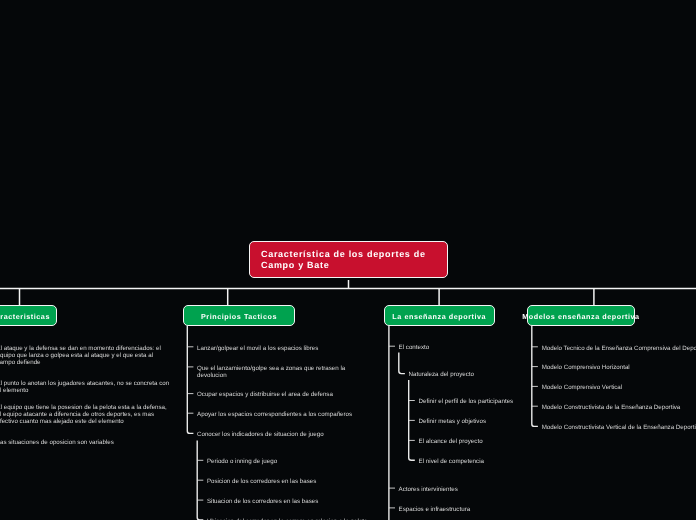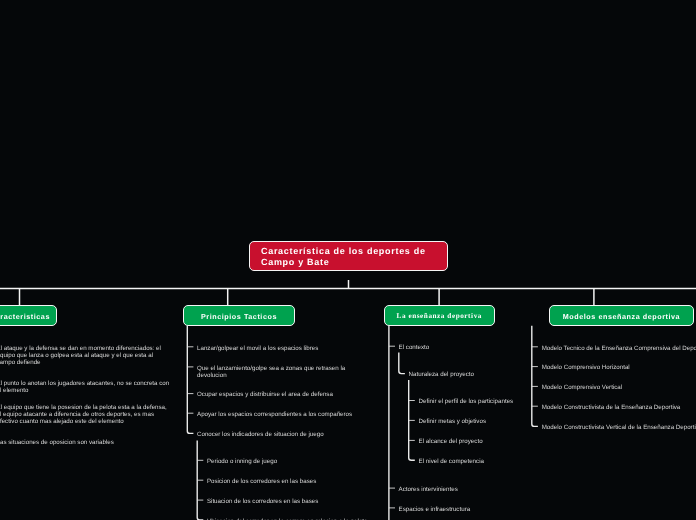--- a/index.html
+++ b/index.html
@@ -9,29 +9,29 @@
   #canvas{position:relative;width:696px;height:520px;overflow:hidden;transform:translateZ(0);}
 
   svg.lines{position:absolute;left:0;top:0;width:696px;height:520px;overflow:visible;}
   svg.lines path{fill:none;stroke:#e9e9e9;stroke-width:1.4;stroke-linecap:butt;}
   svg.lines path.stub{stroke-width:0.85;}
   svg.lines path.bus{stroke-width:1.5;stroke:#f4f4f4;}
 
   .node{position:absolute;box-sizing:border-box;border:1.5px solid #f5f5f5;will-change:transform;
         display:flex;align-items:center;font-weight:bold;color:#ffffff;}
   .node.root{background:#C8102E;border-radius:5px;font-size:9px;letter-spacing:0.7px;
-             line-height:11px;left:249.4px;top:241px;width:199.2px;height:30px;padding:1.5px 11px 0;}
+             line-height:11px;left:249.4px;top:241px;width:199.2px;height:37px;padding:1.5px 11px 0;}
   .node.topic{background:#00A24F;border-radius:5px;font-size:7.2px;letter-spacing:0.56px;
               line-height:9px;height:20.6px;top:305.2px;justify-content:center;
               padding-top:1.5px;white-space:nowrap;}
 
   .topic1{left:-17.5px;width:74px;}
   .topic2{left:183px;width:112px;}
-  .topic3{left:384px;width:110.5px;font-family:Liberation Serif, serif;}
-  .topic4{left:549px;width:145px;}
+  .topic3{left:384px;width:110.5px;}
+  .topic4{left:527px;width:108px;}
 
   .item{position:absolute;color:#d6d6d6;font-size:6.2px;line-height:6.9px;transform:translateZ(0);}
 
   
   .c1{left:-3.5px;width:175px;}
   .c1a{top:345.7px;}
   .c1b{top:380.6px;}
   .c1c{top:404.8px;}
   .c1d{top:439.6px;}
 

